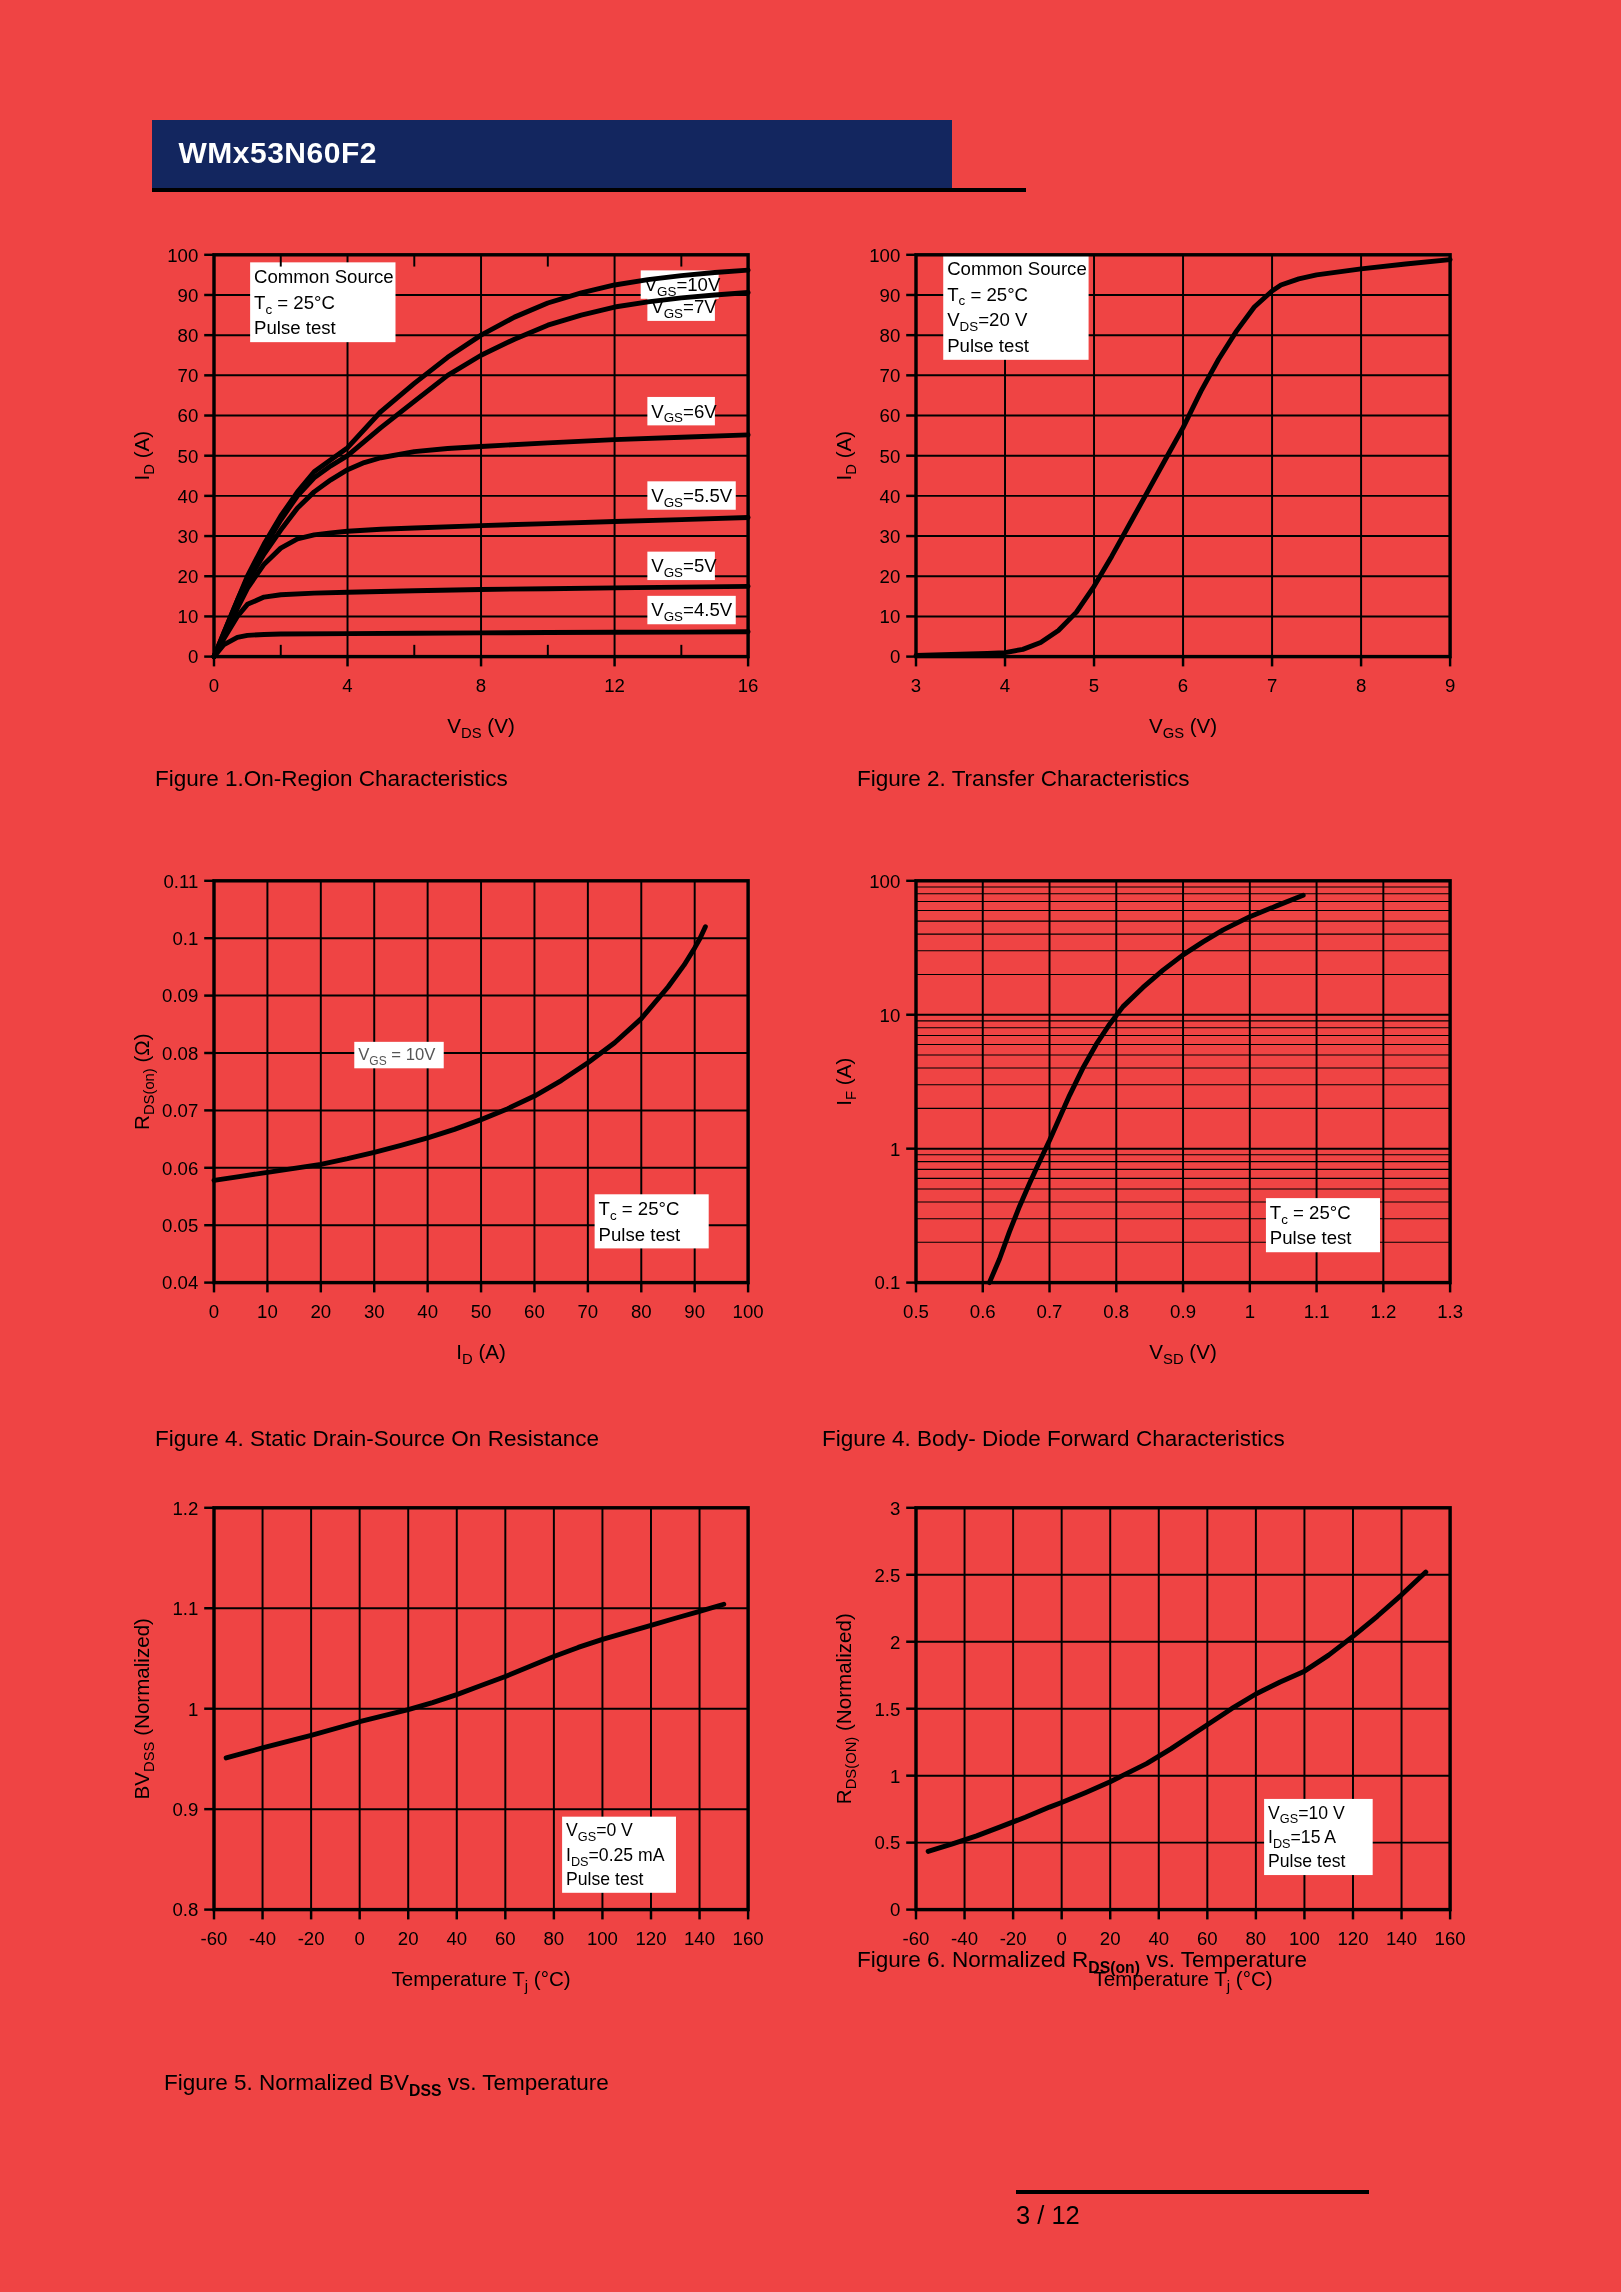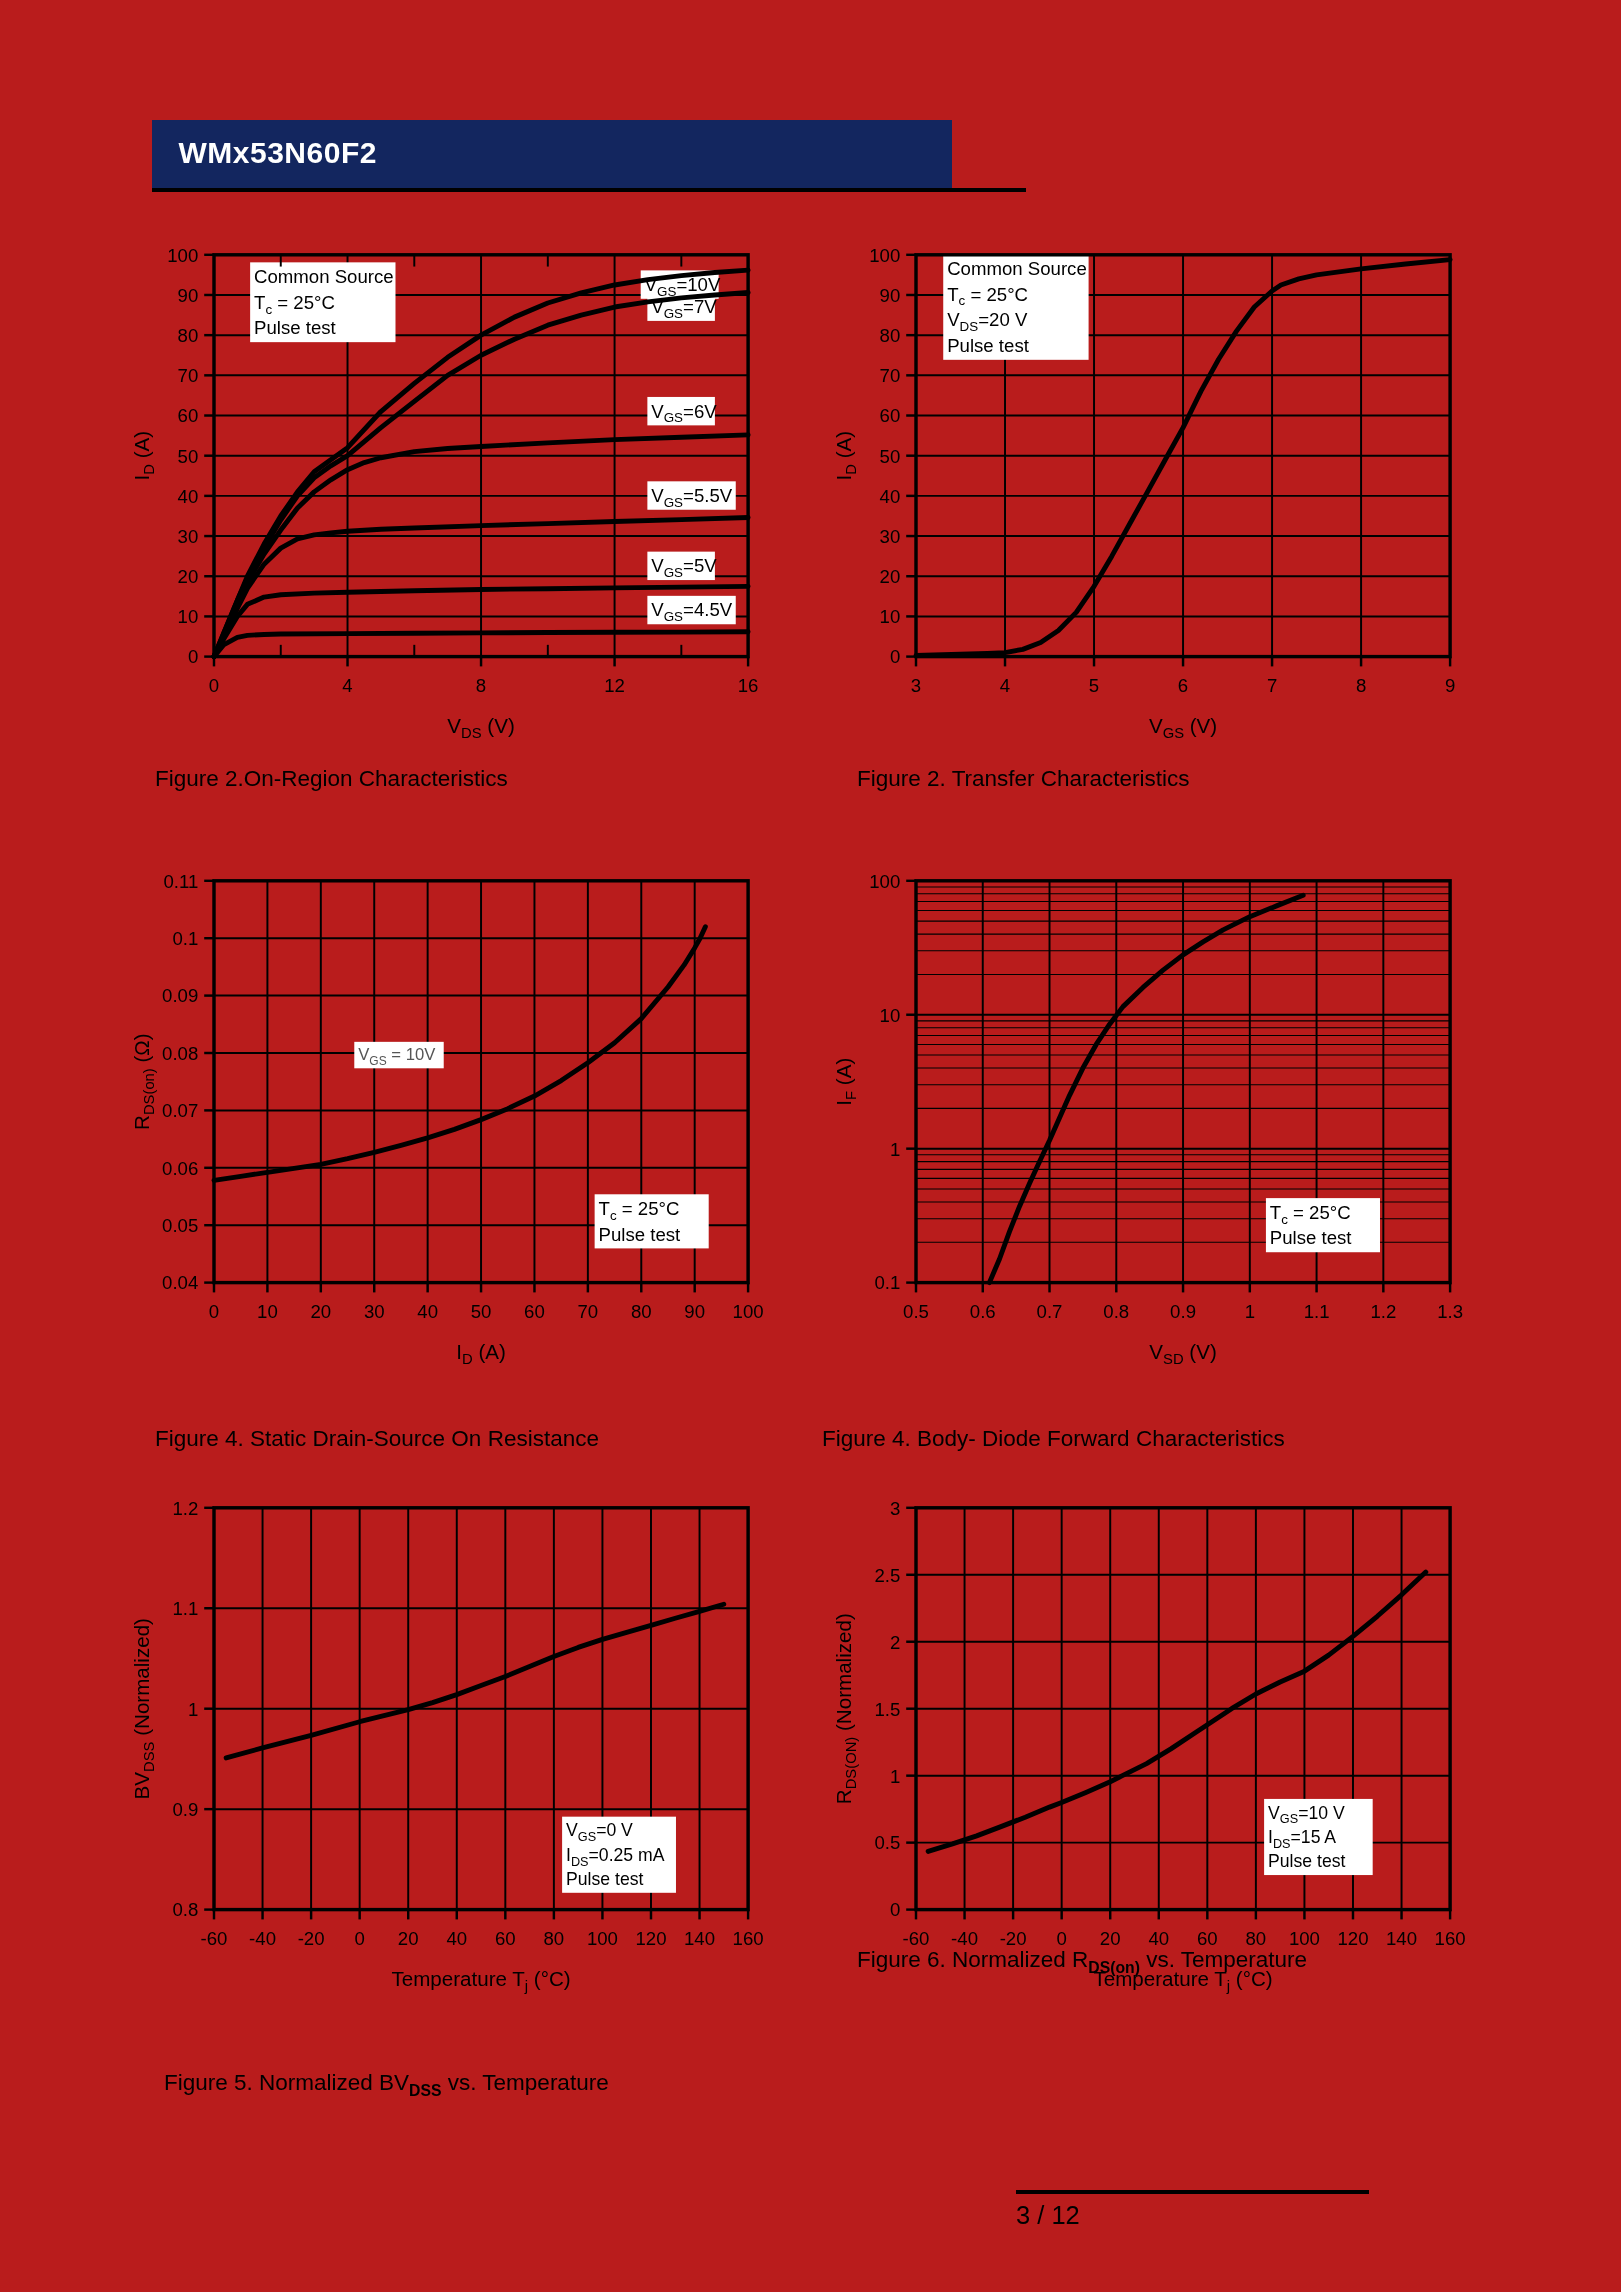--- a/index.html
+++ b/index.html
@@ -1,16 +1,16 @@
 <!DOCTYPE html>
 <html><head>
 <meta charset="utf-8">
 <style>
   html,body{margin:0;padding:0;background:#ffffff;}
-  .page{position:relative;width:1621px;height:2293px;background:#b91c1c;
+  .page{position:relative;width:1621px;height:2293px;background:#ef4444;
         font-family:"Liberation Sans",sans-serif;color:#000;overflow:hidden;}
   .hdr-band{position:absolute;left:152px;top:120px;width:800px;height:69px;}
   .hdr-band .band{position:absolute;left:0;top:0;width:100%;height:100%;}
   .hdr-title{position:absolute;left:26.5px;top:15.7px;font-size:30px;font-weight:bold;color:#fff;letter-spacing:0.5px;}
   .hdr-line{position:absolute;left:152px;top:188px;width:874px;height:3.9px;background:#000;}
   .fig{position:absolute;width:686px;height:510px;}
   .caption{position:absolute;font-size:22.5px;color:#000;white-space:nowrap;}
   .caption sub{font-weight:bold;font-size:70%;}
   .footer-line{position:absolute;left:1016px;top:2190px;width:353px;height:3.9px;background:#000;}
   .footer-page{position:absolute;left:1016px;top:2201px;width:346px;font-size:25.5px;}
@@ -425,21 +425,21 @@
           <text x="84" y="27" text-anchor="end" font-size="19" fill="#000"><tspan>3</tspan></text>
           <text x="372.5" y="508" text-anchor="middle" font-size="21" fill="#000"><tspan>Temperature T</tspan><tspan dy="5" font-size="72%">j</tspan><tspan dy="-5"> (°C)</tspan></text>
           <text x="34" y="225" text-anchor="middle" font-size="21" fill="#000" transform="rotate(-90 34 225)"><tspan>R</tspan><tspan dy="5" font-size="72%">DS(ON)</tspan><tspan dy="-5"> (Normalized)</tspan></text>
           <polyline points="112.4,370.6 137.2,363.0 161.9,354.8 186.7,345.3 211.5,335.7 236.3,325.4 248.6,320.7 273.4,310.4 298.2,299.5 310.6,293.3 335.3,281.0 360.1,266.0 384.9,249.6 409.7,233.2 422.0,225.0 446.8,210.0 471.6,197.7 496.4,186.7 521.1,170.3 545.9,151.2 570.7,130.7 595.5,108.8 620.2,85.6" fill="none" stroke="#000" stroke-width="5" stroke-linejoin="round" stroke-linecap="round"></polyline>
           <text x="459.20454545454544" y="337.06666666666666" text-anchor="start" font-size="18" fill="#000"><tspan>V</tspan><tspan dy="5" font-size="72%">GS</tspan><tspan dy="-5">=10 V</tspan></text>
           <text x="459.20454545454544" y="361.90666666666664" text-anchor="start" font-size="18" fill="#000"><tspan>I</tspan><tspan dy="5" font-size="72%">DS</tspan><tspan dy="-5">=15 A</tspan></text>
           <text x="459.20454545454544" y="386.74666666666667" text-anchor="start" font-size="18" fill="#000"><tspan>Pulse test</tspan></text>
         </svg></div>
   </div>
 
-  <div class="caption" style="left:155px;top:766px">Figure 2.On-Region Characteristics</div>
+  <div class="caption" style="left:155px;top:766px">Figure 1.On-Region Characteristics</div>
   <div class="caption" style="left:857px;top:766px">Figure 2. Transfer Characteristics</div>
   <div class="caption" style="left:155px;top:1426px">Figure 4. Static Drain-Source On Resistance</div>
   <div class="caption" style="left:822px;top:1426px">Figure 4. Body- Diode Forward Characteristics</div>
   <div class="caption" style="left:164px;top:2070px">Figure 5. Normalized BV<sub>DSS</sub> vs. Temperature</div>
   <div class="caption" style="left:857px;top:1947px">Figure 6. Normalized R<sub>DS(on)</sub> vs. Temperature</div>
 
   <div class="footer-line"></div>
   <div class="footer-page">3 / 12</div>
 
 </div>

